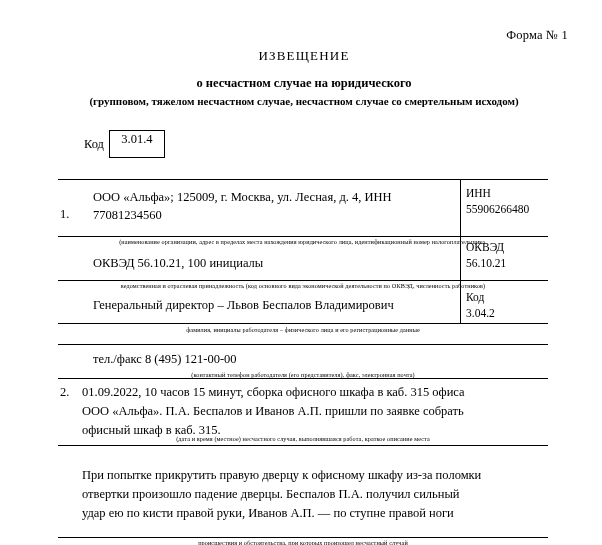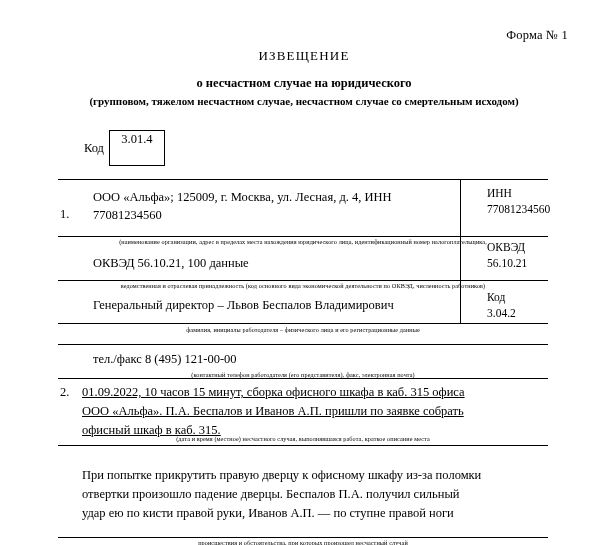--- a/index.html
+++ b/index.html
@@ -58,21 +58,21 @@
     display: flex;
     align-items: center;
   }
   .code-label {
     font-size: 12.5px;
     margin-right: 5px;
   }
   .code-box {
     border: 1px solid #000;
     font-size: 12.5px;
-    padding: 1px 7px 18px 7px;
+    padding: 1px 7px 10px 7px;
     min-width: 40px;
     text-align: center;
   }
   
   .main-rule {
     position: absolute;
     left: 58px;
     width: 490px;
     border-top: 1px solid #000;
   }
@@ -92,21 +92,20 @@
     border-left: 1px solid #000;
   }
   .vline-a { top: 179px; height: 144px; }
 
   .right-cell {
     position: absolute;
     left: 466px;
     width: 82px;
     font-size: 11.5px;
     line-height: 1.35;
-    margin-left: 21px;
   }
   .rc-inn { top: 186px; }
   .rc-okved { top: 240px; }
   .rc-code { top: 290px; }
 
   .left-text {
     position: absolute;
     left: 93px;
     font-size: 12.5px;
     line-height: 1.45;
@@ -137,21 +136,21 @@
   .cap-5 { top: 435px; }
   .cap-6 { top: 539px; }
 
   .para {
     position: absolute;
     left: 82px;
     width: 400px;
     font-size: 12.5px;
     line-height: 1.5;
   }
-  .para-2 { top: 383px; text-decoration: underline; }
+  .para-2 { top: 383px; }
   .para-3 { top: 455px; margin-top: 11px; }
 </style>
 </head>
 <body>
 
 <div class="page">
 
   <div class="form-no">Форма № 1</div>
 
   <div class="title-block">
@@ -170,36 +169,36 @@
   <div class="main-rule rule-3"></div>
   <div class="main-rule rule-4"></div>
   <div class="main-rule rule-5"></div>
   <div class="main-rule rule-6"></div>
   <div class="main-rule rule-7"></div>
   <div class="main-rule rule-8"></div>
   <div class="vline vline-a"></div>
 
   <div class="right-cell rc-inn">
     <div>ИНН</div>
-    <div>77081234560</div>
+    <div>55906266480</div>
   </div>
   <div class="right-cell rc-okved">
     <div>ОКВЭД</div>
     <div>56.10.21</div>
   </div>
   <div class="right-cell rc-code">
     <div>Код</div>
     <div>3.04.2</div>
   </div>
 
   <div class="num num-1">1.</div>
   <div class="left-text lt-1">ООО «Альфа»; 125009, г. Москва, ул. Лесная, д. 4, ИНН 77081234560</div>
   <div class="caption cap-1">(наименование организации, адрес в пределах места нахождения юридического лица, идентификационный номер налогоплательщика,</div>
 
-  <div class="left-text lt-2">ОКВЭД 56.10.21, 100 данные</div>
+  <div class="left-text lt-2">ОКВЭД 56.10.21, 100 инициалы</div>
   <div class="caption cap-2">ведомственная и отраслевая принадлежность (код основного вида экономической деятельности по ОКВЭД, численность работников)</div>
 
   <div class="left-text lt-3">Генеральный директор – Львов Беспалов Владимирович</div>
   <div class="caption cap-3">фамилия, инициалы работодателя – физического лица и его регистрационные данные</div>
 
   <div class="left-text lt-4">тел./факс 8 (495) 121-00-00</div>
   <div class="caption cap-4">(контактный телефон работодателя (его представителя), факс, электронная почта)</div>
 
   <div class="num num-2">2.</div>
   <div class="para para-2">01.09.2022, 10 часов 15 минут, сборка офисного шкафа в каб. 315 офиса ООО «Альфа». П.А. Беспалов и Иванов А.П. пришли по заявке собрать офисный шкаф в каб. 315.</div>

